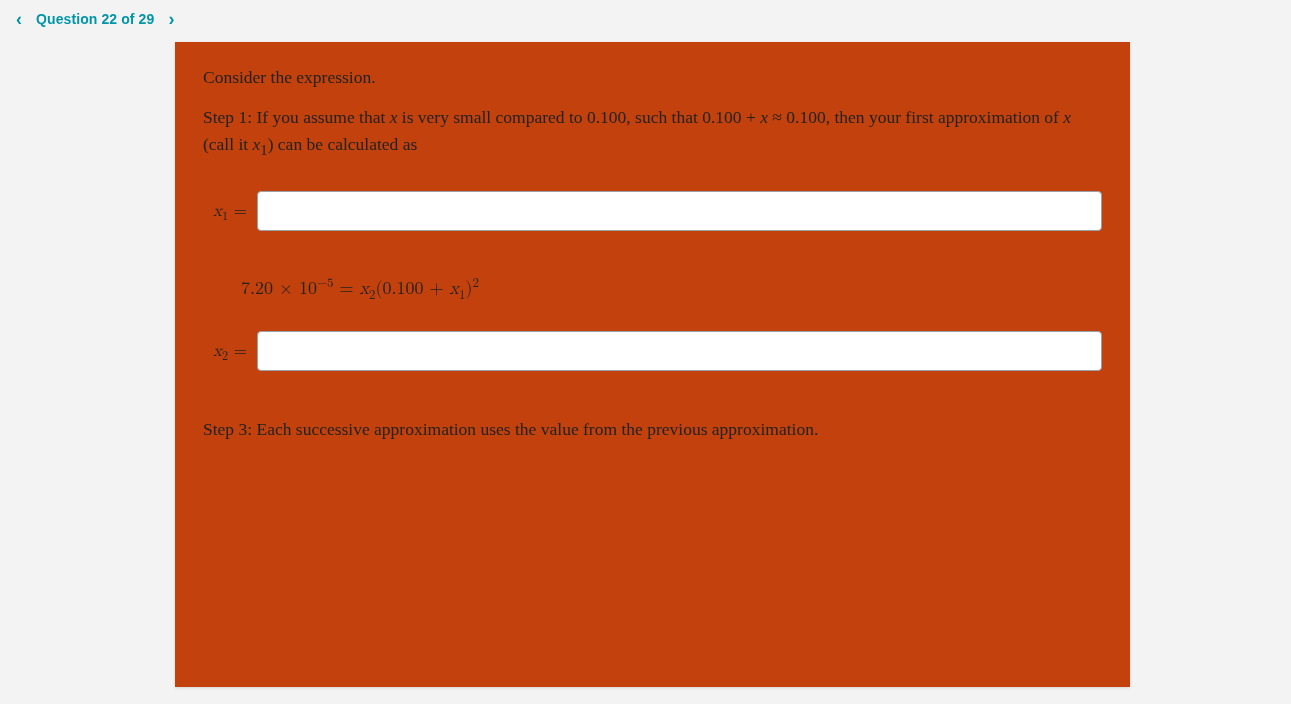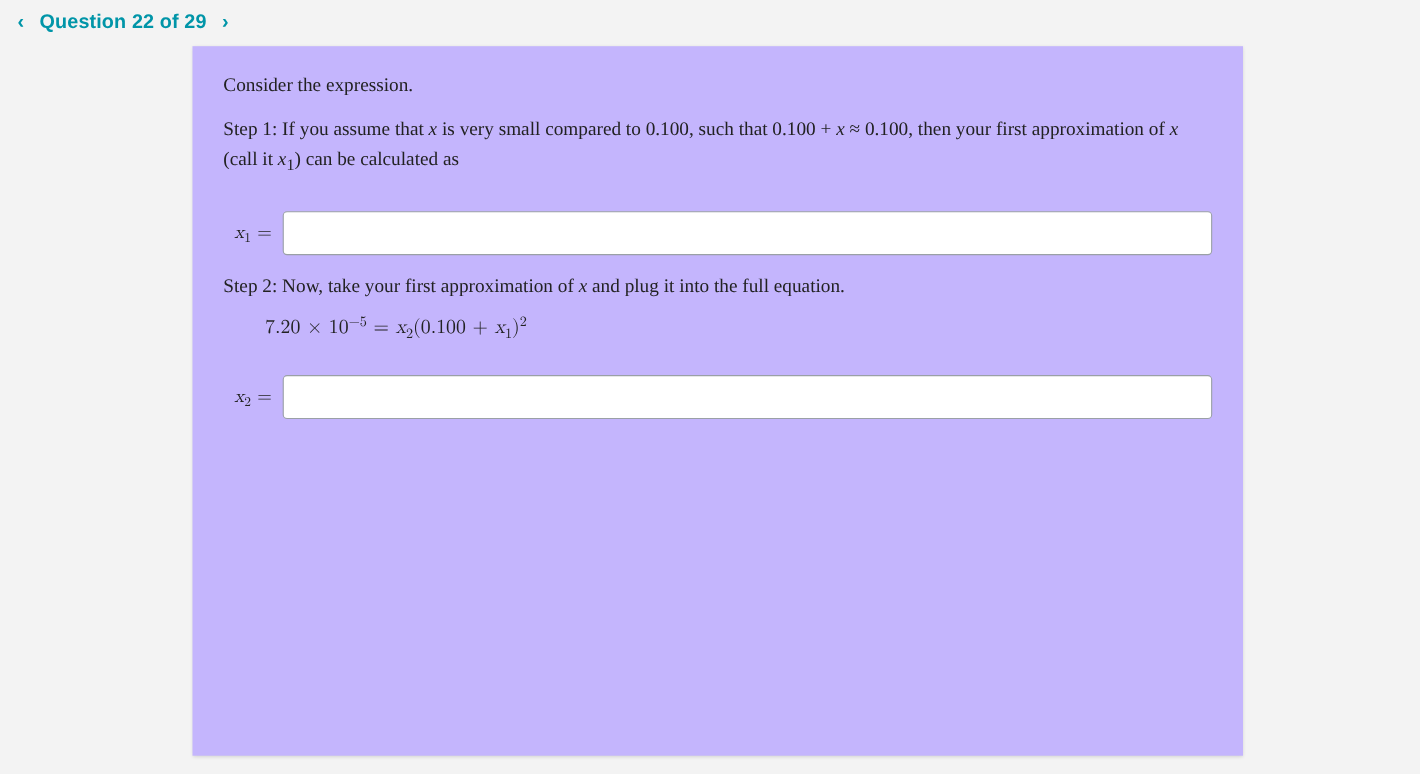--- a/index.html
+++ b/index.html
@@ -22,32 +22,32 @@
   .nav-arrow {
     color: #0095a8;
     font-size: 18px;
     padding: 0 6px;
     cursor: pointer;
     font-weight: bold;
     line-height: 1;
   }
   .q-label {
     color: #0095a8;
-    font-size: 18px;
+    font-size: 14px;
     font-weight: 700;
     padding: 0 8px;
     letter-spacing: 0.1px;
   }
   .card {
     position: absolute;
     left: 175px;
     top: 42px;
     width: 955px;
     height: 645px;
-    background: #c4b5fd;
+    background: #c2410c;
     box-shadow: 0 1px 3px rgba(0,0,0,0.12);
     padding: 22px 28px 0 28px;
     overflow: hidden;
   }
   .p {
     font-size: 17.5px;
     line-height: 1.5;
     margin: 0 0 14px 0;
   }
   .eq {
@@ -56,21 +56,21 @@
     margin: 6px 0 18px 38px;
     line-height: 1.4;
     white-space: nowrap;
   }
   .eq sup { font-size: 0.72em; vertical-align: super; line-height: 0; }
   .eq sub { font-size: 0.72em; vertical-align: sub; line-height: 0; }
   .mi { font-style: italic; }
   .answer-row {
     display: flex;
     align-items: center;
-    margin: 30px 0 14px 0;
+    margin: 30px 0 45px 0;
   }
   .answer-label {
     font-family: "Latin Modern Math","STIX Two Math","Cambria Math",Georgia,serif;
     font-size: 17px;
     width: 54px;
     text-align: right;
     padding-right: 10px;
     white-space: nowrap;
   }
   .answer-label sub { font-size: 0.72em; vertical-align: sub; line-height: 0; }
@@ -105,29 +105,27 @@
     Step 1: If you assume that <span class="mi">x</span> is very small compared to 0.100, such that 0.100 + <span class="mi">x</span> ≈ 0.100, then your first approximation of <span class="mi">x</span> (call it <span class="mi">x</span><sub>1</sub>) can be calculated as
   </p>
 
 
 
   <div class="answer-row">
     <span class="answer-label"><span class="mi">x</span><sub>1</sub> =</span>
     <input class="answer-input" type="text" value="" style="">
   </div>
 
-  <p class="p">
-    Step 2: Now, take your first approximation of <span class="mi">x</span> and plug it into the full equation.
-  </p>
 
   <div class="eq">
     <span>7.20</span> × 10<sup>−5</sup>
     = <span class="mi">x</span><sub>2</sub>(<span>0.100</span> + <span class="mi">x</span><sub>1</sub>)<sup>2</sup>
   </div>
 
 
   <div class="answer-row">
     <span class="answer-label"><span class="mi">x</span><sub>2</sub> =</span>
     <input class="answer-input" type="text" value="" style="">
   </div>
 
+  <p class="p">Step 3: Each successive approximation uses the value from the previous approximation.</p>
 
 </div>
 
 </body></html>

